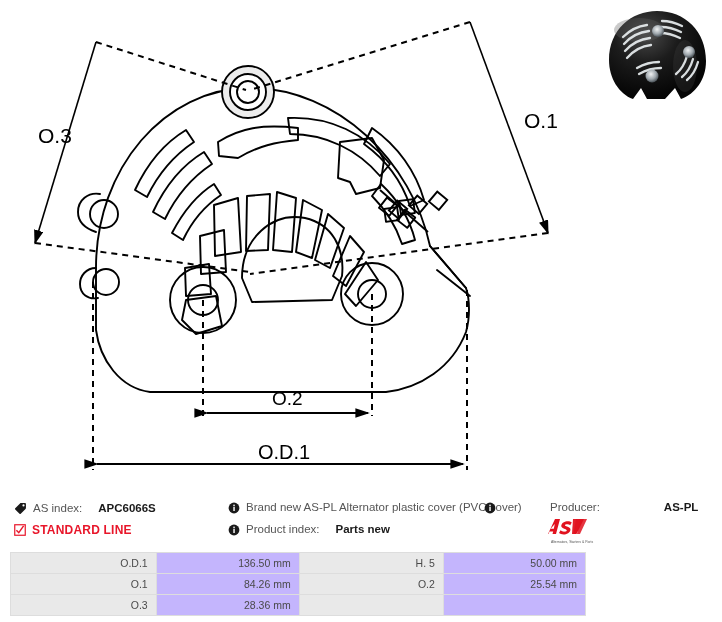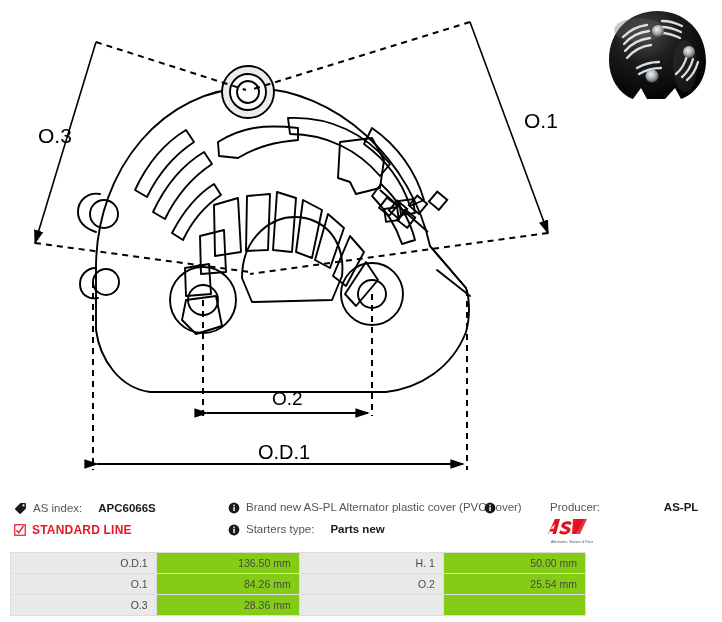--- a/index.html
+++ b/index.html
@@ -107,21 +107,21 @@
     padding: 0 8px;
     border: 1px solid #dddddd;
     text-align: right;
     color: #4a4a4a;
   }
   .spec-table td.k {
     background: #e9e9e9;
     width: 146px;
   }
   .spec-table td.v {
-    background: #84cc16;
+    background: #c4b5fd;
     width: 142px;
   }
 </style>
 </head>
 <body>
 
 <div class="page">
 
   <div class="drawing-area">
     <svg class="drawing-svg" width="600" height="492" viewBox="0 0 600 492">
@@ -350,21 +350,21 @@
     </div>
 
     <div class="info-row r2 c2">
       <span class="ic">
         <svg width="12" height="12" viewBox="0 0 16 16">
           <circle cx="8" cy="8" r="7.2" fill="#1a1a1a"></circle>
           <rect x="7.1" y="6.4" width="1.9" height="5.6" fill="#ffffff"></rect>
           <rect x="7.1" y="3.5" width="1.9" height="2" fill="#ffffff"></rect>
         </svg>
       </span>
-      <span class="lbl">Starters type:</span>
+      <span class="lbl">Product index:</span>
       <span class="val">Parts new</span>
     </div>
 
     <div class="info-row r1 c3">
       <span class="ic">
         <svg width="12" height="12" viewBox="0 0 16 16">
           <circle cx="8" cy="8" r="7.2" fill="#1a1a1a"></circle>
           <rect x="7.1" y="6.4" width="1.9" height="5.6" fill="#ffffff"></rect>
           <rect x="7.1" y="3.5" width="1.9" height="2" fill="#ffffff"></rect>
         </svg>
@@ -390,21 +390,21 @@
       </g>
       <text x="32" y="27" text-anchor="middle" font-family="Liberation Sans, sans-serif" font-size="3.4" fill="#555">Alternators, Starters &amp; Parts</text>
     </svg>
   </div>
 
   <table class="spec-table">
     <tbody>
       <tr>
         <td class="k">O.D.1</td>
         <td class="v">136.50 mm</td>
-        <td class="k">H. 1</td>
+        <td class="k">H. 5</td>
         <td class="v">50.00 mm</td>
       </tr>
       <tr>
         <td class="k">O.1</td>
         <td class="v">84.26 mm</td>
         <td class="k">O.2</td>
         <td class="v">25.54 mm</td>
       </tr>
       <tr>
         <td class="k">O.3</td>

